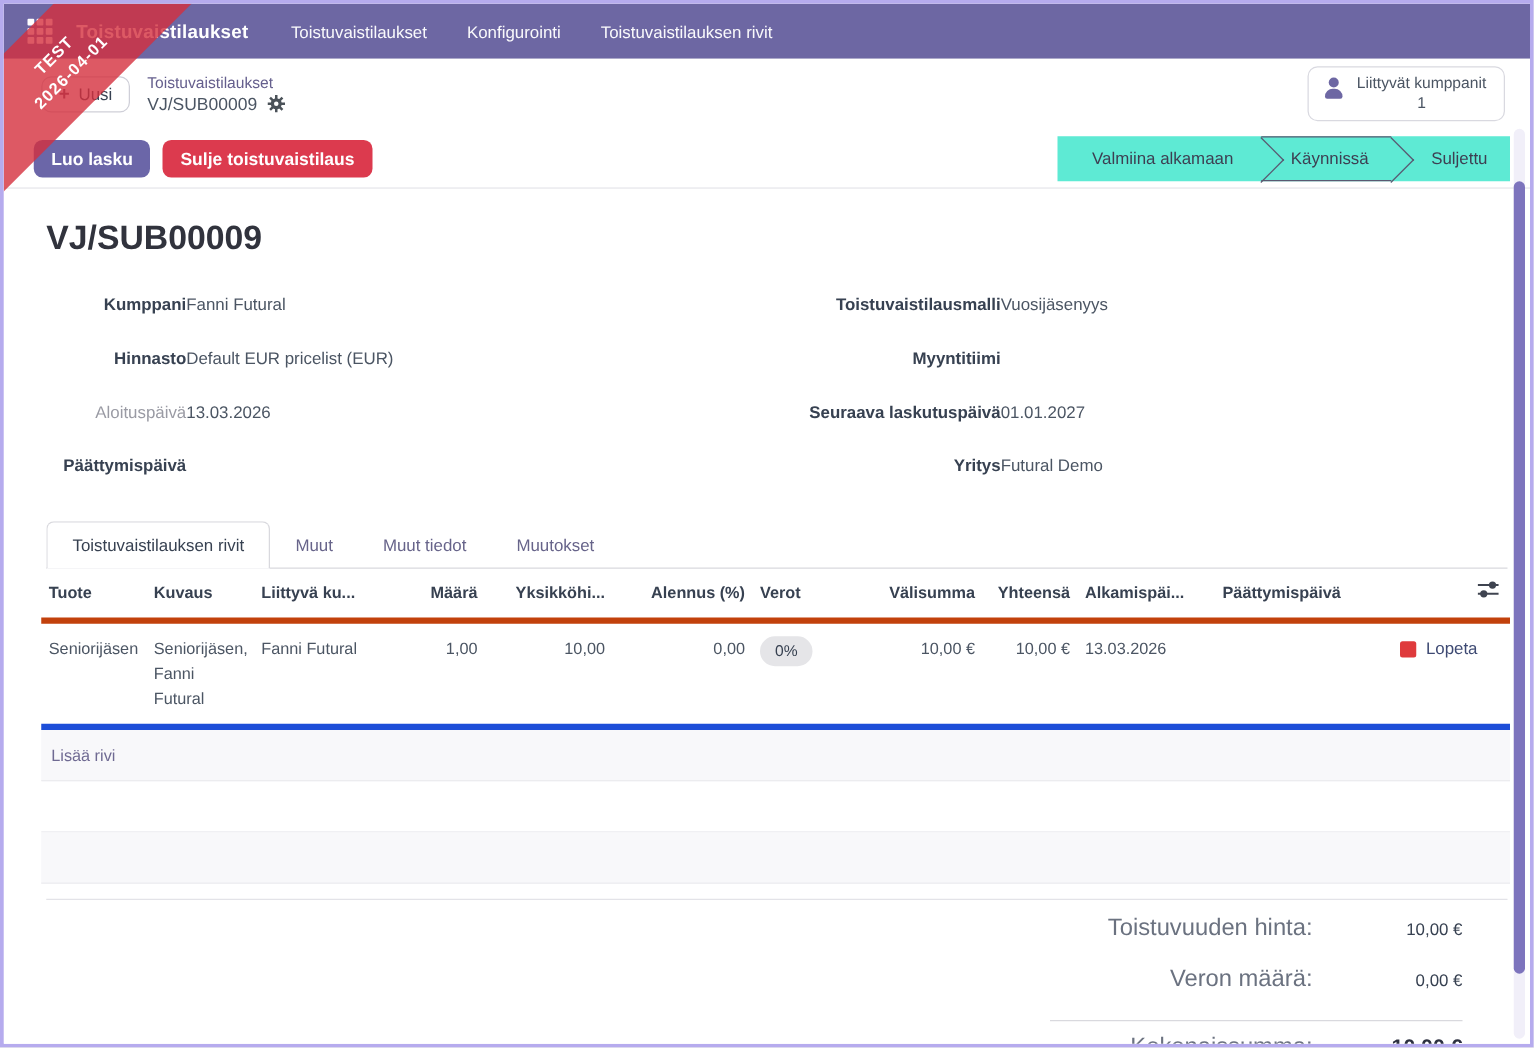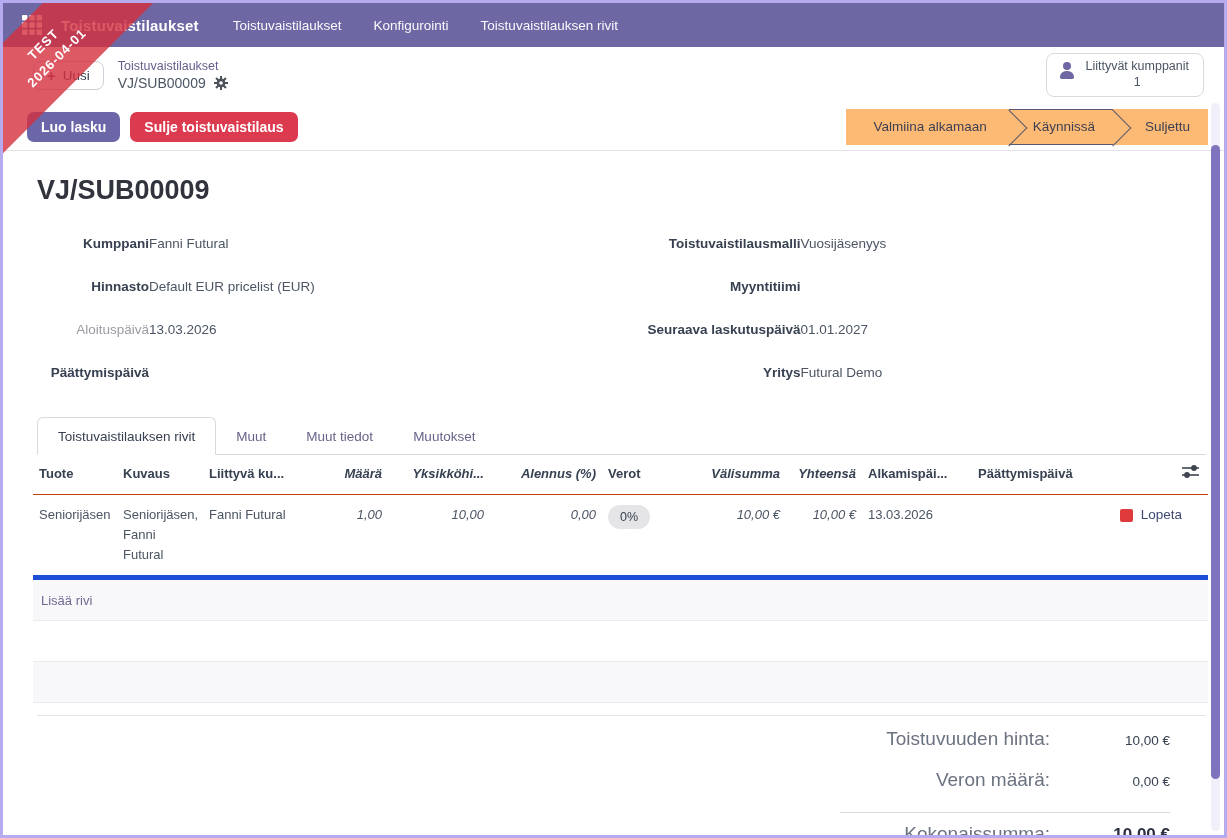--- a/index.html
+++ b/index.html
@@ -31,21 +31,21 @@
   .person-icon{width:16px;height:17px;position:relative;margin-top:3px;}
   .person-icon::before{content:"";position:absolute;width:8px;height:8px;border-radius:50%;background:#6d67a3;left:4px;top:0;}
   .person-icon::after{content:"";position:absolute;width:14px;height:8px;border-radius:7px 7px 2px 2px;background:#6d67a3;left:1px;bottom:0;}
 
   
   .action-bar{height:47px;display:flex;align-items:center;justify-content:space-between;padding:0 16px 0 24px;border-bottom:1px solid #e2e2e8;background:#fff;}
   .ab-left{display:flex;gap:10px;}
   .btn{border:none;border-radius:7px;padding:7px 14px;font-size:14px;font-weight:700;color:#fff;cursor:pointer;font-family:inherit;}
   .btn.primary{background:#6b66a8;}
   .btn.danger{background:#dc3a4e;}
-  .statusbar{background:#fdba74;height:36px;display:flex;align-items:stretch;font-size:13.5px;color:#3d3f52;padding:0 4px 0 14px;min-width:325px;}
+  .statusbar{background:#5eead4;height:36px;display:flex;align-items:stretch;font-size:13.5px;color:#3d3f52;padding:0 4px 0 14px;min-width:325px;}
   .status-step{display:flex;align-items:center;padding:0 14px;cursor:pointer;white-space:nowrap;}
   .status-step.active{position:relative;border-top:1px solid #595971;border-bottom:1px solid #595971;padding:0 18px 0 24px;margin:0 18px 0 8px;}
   .status-step.active::before,.status-step.active::after{content:"";position:absolute;width:25px;height:25px;border-top:1px solid #595971;border-right:1px solid #595971;transform:rotate(45deg);top:5px;}
   .status-step.active::before{left:-13px;}
   .status-step.active::after{right:-13px;}
 
   
   .sheet{padding:14px 18px 0 34px;background:#fff;}
   .record-title{font-size:27px;font-weight:600;color:#31333d;margin:10px 0 28px;}
   .fields{display:grid;grid-template-columns:1fr 1fr;column-gap:30px;}
@@ -57,22 +57,22 @@
 
   
   .tabs{display:flex;align-items:flex-end;margin-top:12px;border-bottom:1px solid #d9d9de;height:36px;}
   .tab{padding:0 20px;font-size:13.5px;color:#67648a;display:flex;align-items:center;height:35px;cursor:pointer;}
   .tab.active{border:1px solid #d9d9de;border-bottom:1px solid #fff;border-radius:6px 6px 0 0;color:#374151;background:#fff;margin-bottom:-1px;height:36px;}
 
   
   .lines{margin-left:-4px;margin-right:-2px;}
   .lrow{display:grid;grid-template-columns:84px 86px 97px 88px 102px 112px 88px 96px 76px 110px 118px 1fr 26px;align-items:start;font-size:13px;color:#4b5563;}
   .lrow>div{padding:10px 6px;line-height:20px;}
-  .lrow .num{text-align:right;font-style:italic;}
-  .lhead{border-bottom:1px solid #c2410c;font-weight:700;color:#374151;}
+  .lrow .num{text-align:right;}
+  .lhead{border-bottom:5px solid #c2410c;font-weight:700;color:#374151;}
   .lhead>div{padding:9px 6px;cursor:pointer;white-space:nowrap;overflow:hidden;}
   .ldata{border-bottom:5px solid #1d4ed8;}
   .ldata>div{cursor:pointer;}
   .badge{display:inline-block;background:#e5e5e8;border-radius:12px;padding:2px 12px;font-size:12.5px;color:#374151;}
   .stop-cell{display:flex;align-items:center;gap:8px;justify-content:flex-end;padding-right:26px !important;white-space:nowrap;cursor:pointer;}
   .stop-square{width:13px;height:13px;background:#df3a3c;border-radius:2px;flex:none;}
   .stop-label{color:#3e4a73;font-size:13.5px;font-weight:500;}
   .row-add{height:40px;display:flex;align-items:center;background:#f8f8fa;border-bottom:1px solid #ececef;padding-left:8px;font-size:13px;color:#6f6a92;cursor:pointer;}
   .row-empty{height:40px;border-bottom:1px solid #ececef;}
   .row-empty.alt{background:#f8f8fa;}

